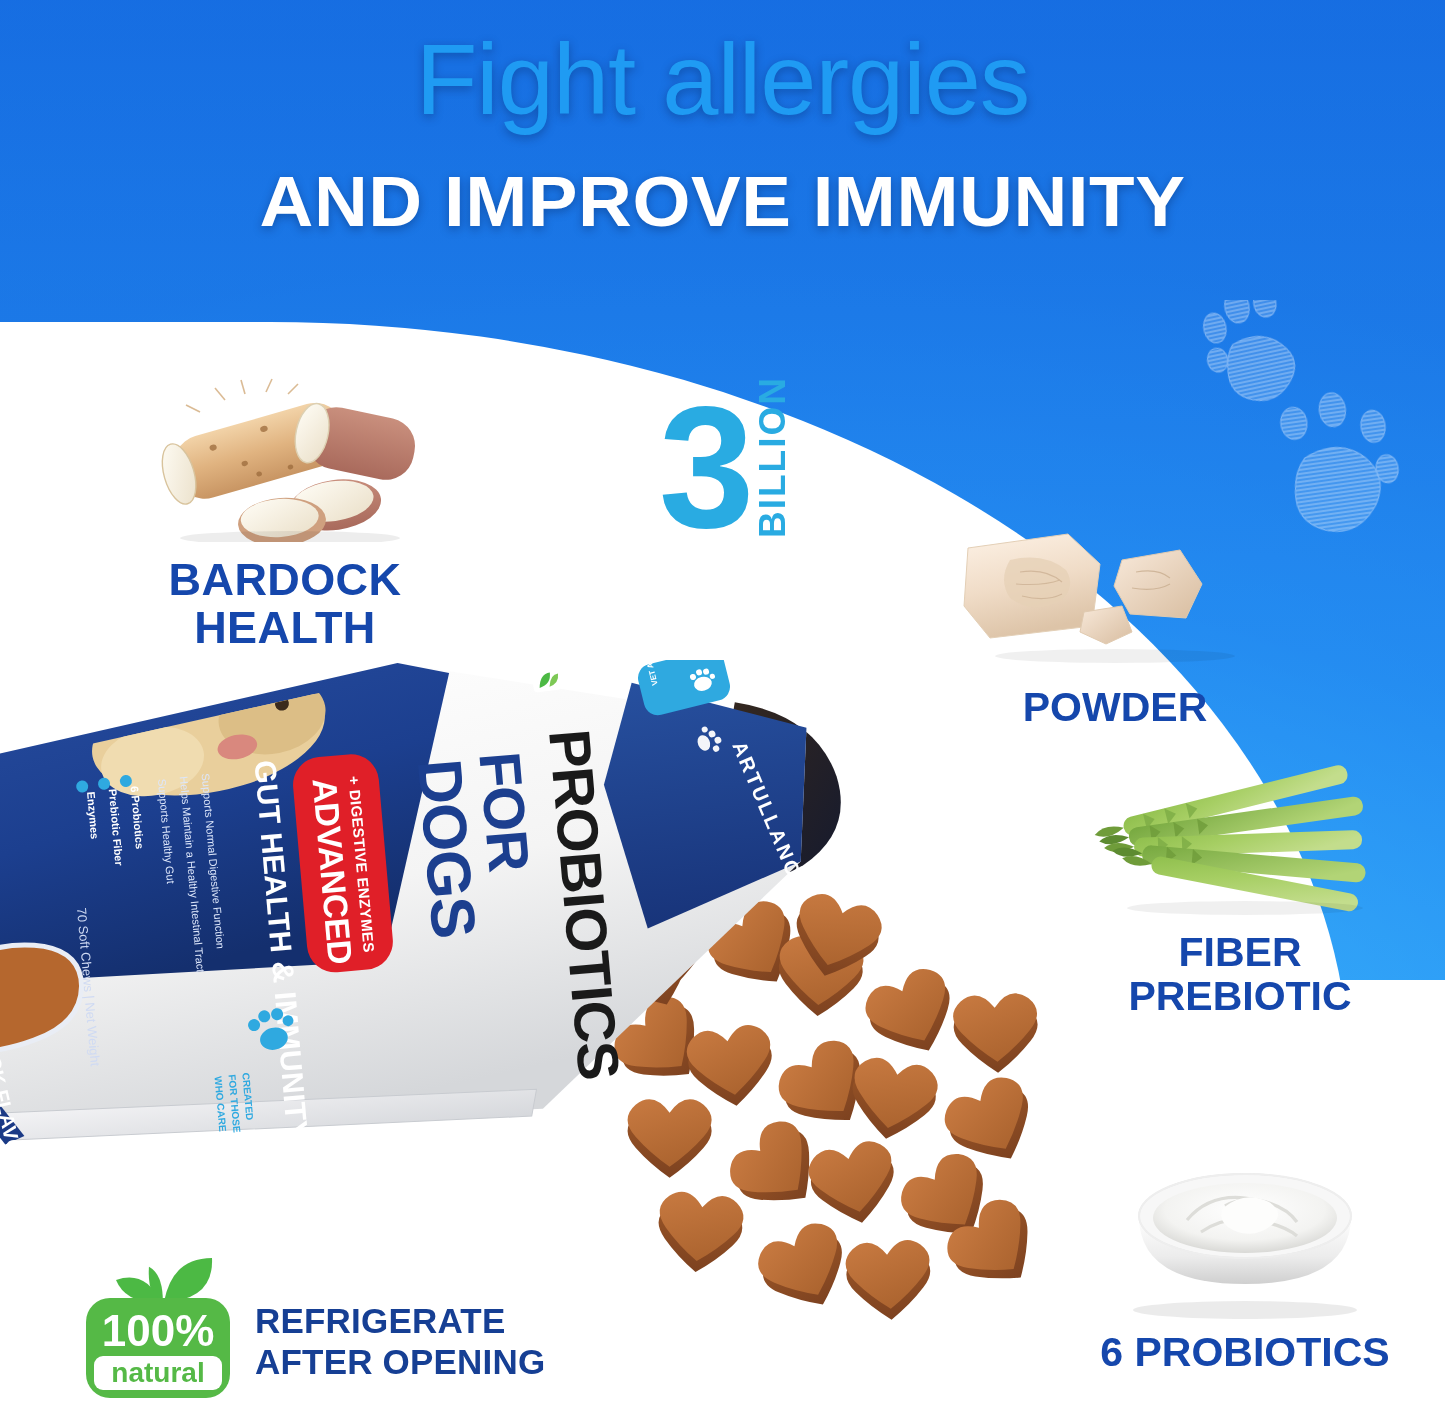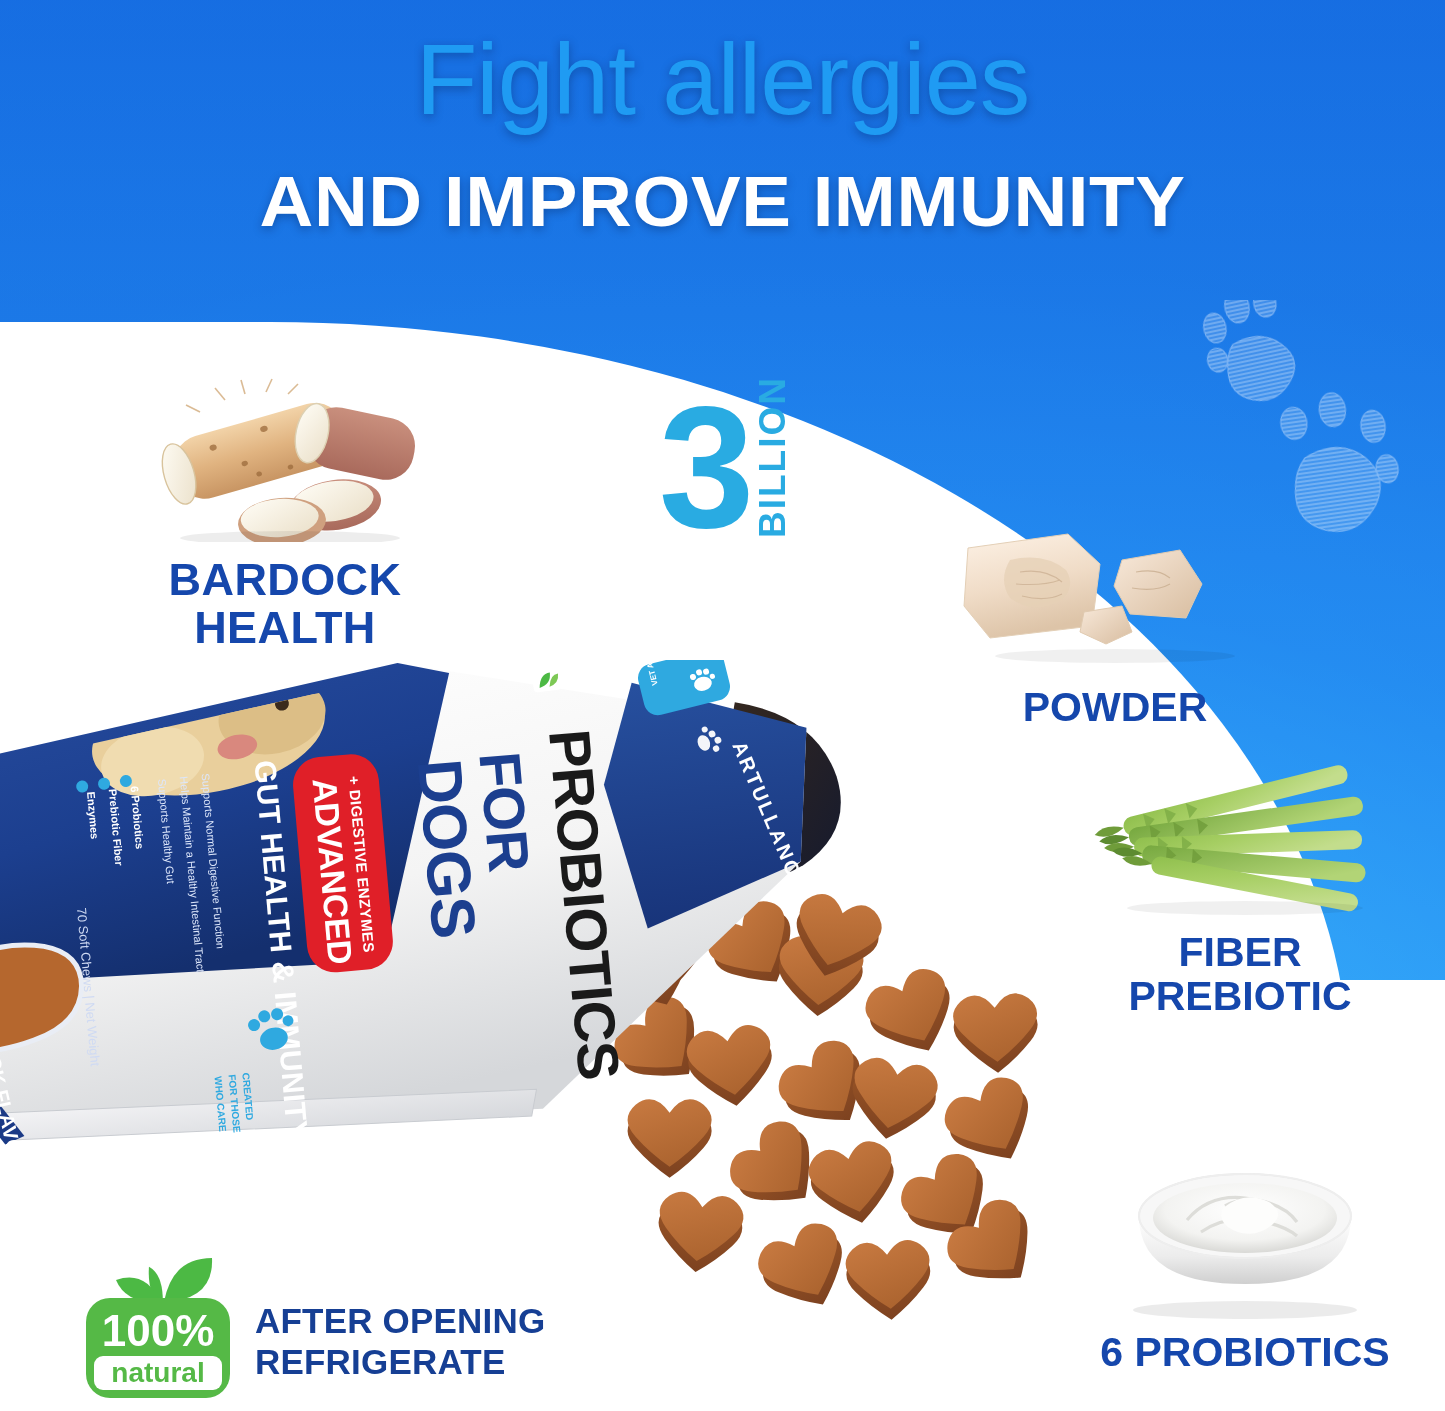--- a/index.html
+++ b/index.html
@@ -327,22 +327,22 @@
         <path d="M84 50 q8 -44 48 -44 q2 42 -48 44z"></path>
       </g>
       <rect x="6" y="46" width="144" height="100" rx="24" fill="#55b946"></rect>
       <text x="78" y="94" text-anchor="middle" fill="#ffffff" font-family="Liberation Sans, sans-serif" font-size="44" font-weight="700">100%</text>
       <rect x="14" y="104" width="128" height="34" rx="9" fill="#ffffff"></rect>
       <text x="78" y="130" text-anchor="middle" fill="#55b946" font-family="Liberation Sans, sans-serif" font-size="28" font-weight="700">natural</text>
     </svg>
   </div>
 
   <div id="refrig">
+    <div>REFRIGERATE</div>
     <div>AFTER OPENING</div>
-    <div>REFRIGERATE</div>
   </div>
 
   <svg id="treats" viewBox="0 0 470 460">
     <defs>
       <linearGradient id="chewTop" x1="0" y1="0" x2="0.4" y2="1">
         <stop offset="0" stop-color="#c87a41"></stop>
           <stop offset="1" stop-color="#ad6530"></stop>
       </linearGradient>
       <linearGradient id="chewSide" x1="0" y1="0" x2="0" y2="1">
         <stop offset="0" stop-color="#9a5527"></stop>

